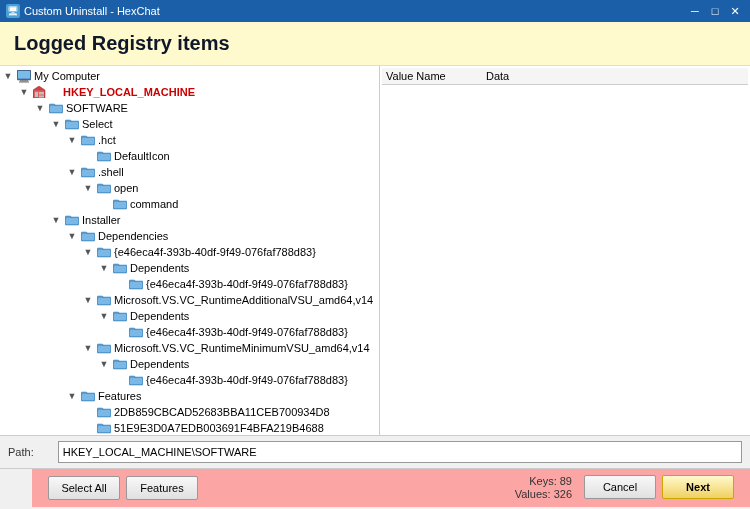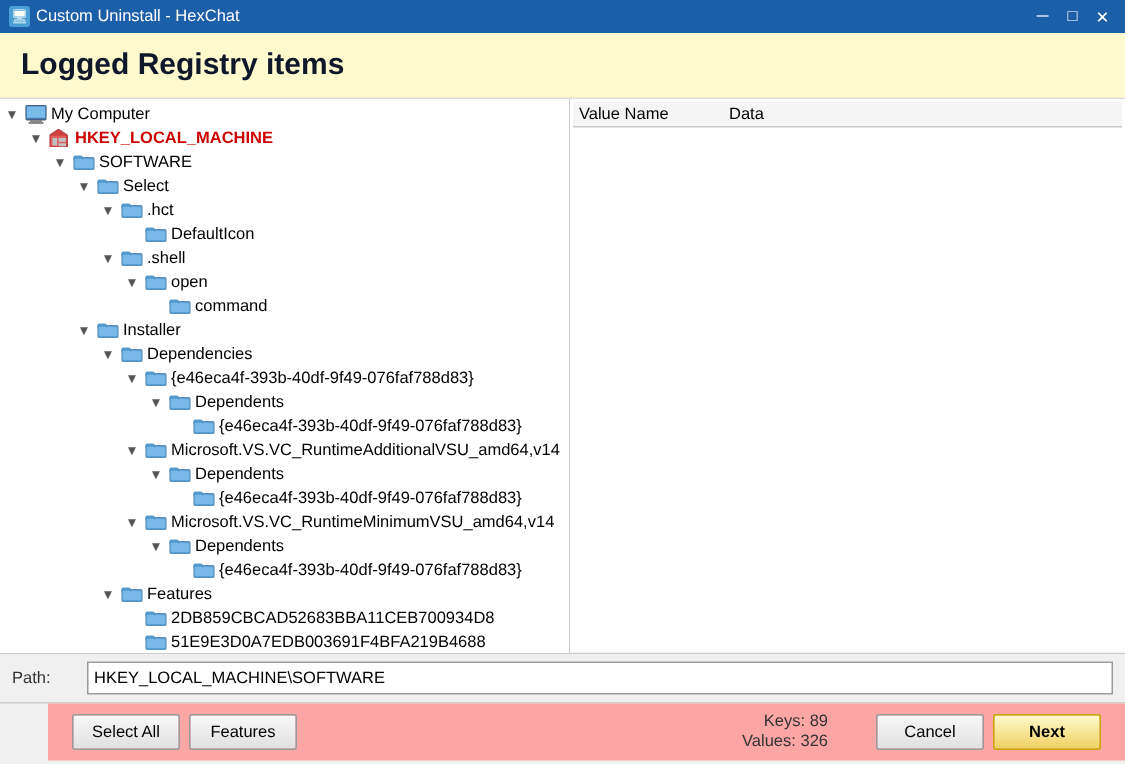--- a/index.html
+++ b/index.html
@@ -164,22 +164,21 @@
       background: #fca5a5;
       justify-content: space-between;
       margin-left: 32px;
     }
     .action-left {
       display: flex;
       gap: 6px;
     }
     .action-right {
       display: flex;
-      align-items: center;
-      gap: 32px;
+      gap: 12px;
     }
     .stats {
       font-size: 11px;
       color: #333;
       text-align: right;
     }
     .stats div { margin-bottom: 1px; }
 
     .btn {
       min-width: 72px;
@@ -245,21 +244,21 @@
         <span class="tree-expander">▼</span>
         <span class="tree-icon">
           <svg width="14" height="12" viewBox="0 0 14 12">
         <polygon points="0,4 6,0 12,4 12,12 0,12" fill="#d04040" stroke="#a03030" stroke-width="0.5"></polygon>
         <rect x="1" y="4.5" width="10" height="7" fill="#e06060"></rect>
         <rect x="2" y="6" width="3" height="5" fill="#c0c0c0"></rect>
         <rect x="6" y="6" width="5" height="2.5" fill="#c0c0c0"></rect>
         <rect x="6" y="9.5" width="5" height="2" fill="#c0c0c0"></rect>
       </svg>
         </span>
-        <span class="tree-label" style="color: rgb(204, 0, 0); font-weight: 600;">HKEY_LOCAL_MACHINE</span>
+        <span class="tree-label" style="color: rgb(204, 0, 0); font-weight: 600; margin-left: 13px;">HKEY_LOCAL_MACHINE</span>
       </div>
       <div class="tree-item">
         <span class="tree-indent"></span>
         <span class="tree-indent"></span>
         <span class="tree-expander">▼</span>
         <span class="tree-icon">
           <svg width="14" height="12" viewBox="0 0 14 12">
         <rect x="0" y="3" width="14" height="8" rx="1" fill="#5a9fd4" stroke="#3a7fb4" stroke-width="0.5"></rect>
         <rect x="0" y="2" width="6" height="3" rx="1" fill="#5a9fd4" stroke="#3a7fb4" stroke-width="0.5"></rect>
         <rect x="1" y="4" width="12" height="6" rx="0.5" fill="#7ab8e8"></rect>

